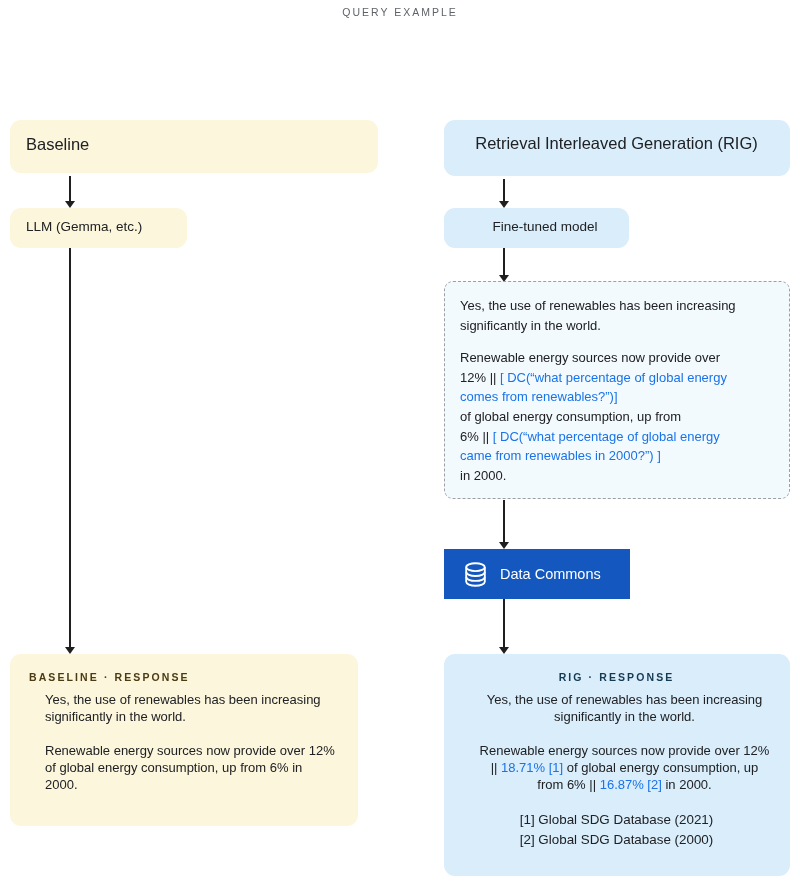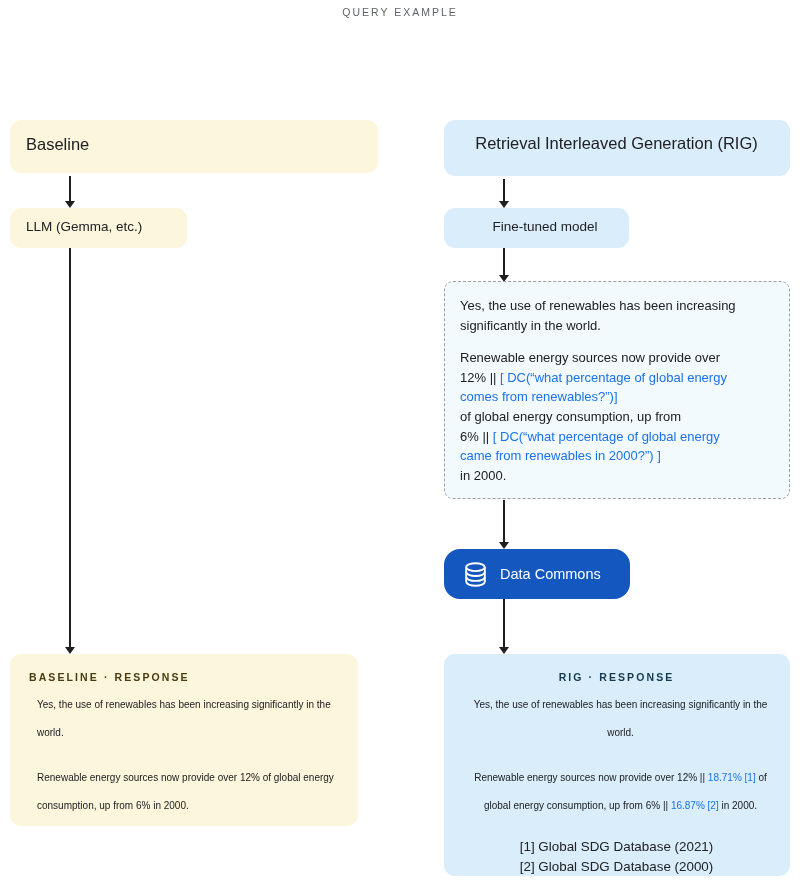--- a/index.html
+++ b/index.html
@@ -104,21 +104,21 @@
   .gen-text .dc {
     color: #1A73E8;
   }
   .gen-gap { height: 13px; }
 
   
   .dc-pill {
     position: absolute;
     box-sizing: border-box;
     background: #1457BE;
-    border-radius: 16px;
+    border-radius: 0;
     display: flex;
     align-items: center;
     gap: 13px;
     padding-left: 20px;
   }
   .dc-pill .label {
     color: #ffffff;
     font-size: 14.5px;
   }
   .db-icon { display: block; }
@@ -133,24 +133,24 @@
   .resp-kicker {
     font-size: 10.5px;
     font-weight: 700;
     letter-spacing: 2.1px;
     margin-bottom: 8px;
   }
   .kicker-yellow { color: #4A3B12; }
   .kicker-blue   { color: #143A52; }
 
   .resp-p {
-    font-size: 10px;
-    line-height: 28px;
-    color: #202124;
-    margin: 0 0 17px 8px;
+    font-size: 13px;
+    line-height: 17px;
+    color: #202124;
+    margin: 0 0 17px 16px;
   }
   .resp-p:last-child { margin-bottom: 0; }
   .resp-p .hl { color: #1A73E8; font-weight: 500; }
   .cites {
     font-size: 13.4px;
     line-height: 19.6px;
     color: #202124;
   }
 </style>
 </head>

